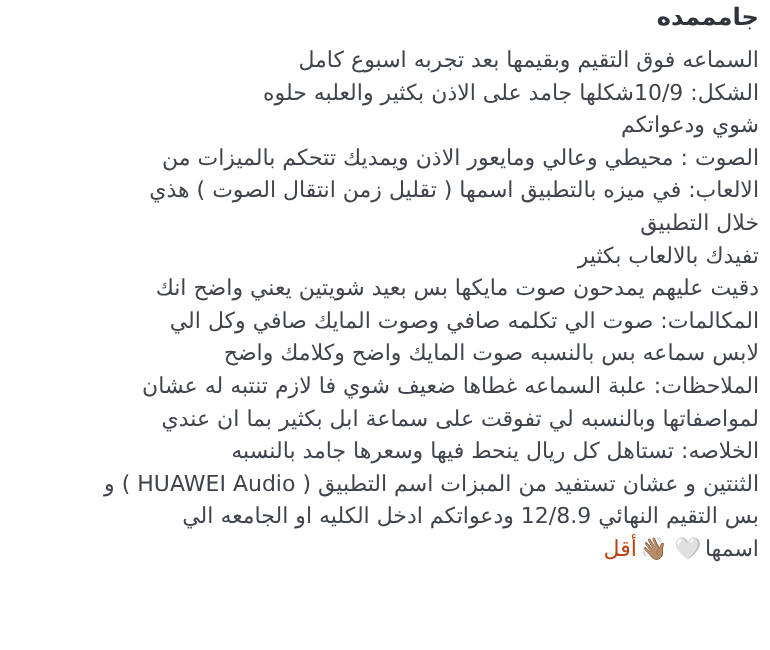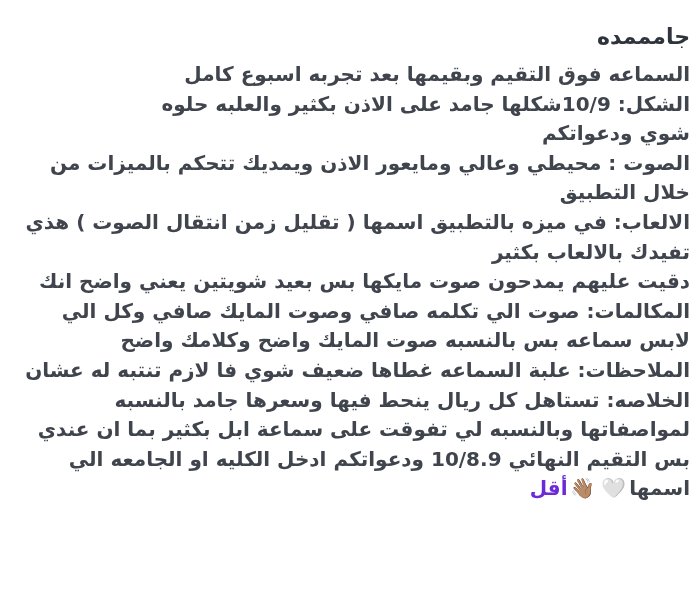--- a/index.html
+++ b/index.html
@@ -8,74 +8,75 @@
     background: #ffffff;
   }
   .screen {
     position: relative;
     width: 700px;
     height: 513px;
     background: #ffffff;
     direction: rtl;
     text-align: right;
     box-sizing: border-box;
-    padding: 20px 10px 0 10px;
+    padding: 0 10px 0 10px;
     overflow: hidden;
     font-family: "DejaVu Sans", sans-serif;
   }
   .review-title {
     margin: 0;
     font-size: 22px;
     font-weight: bold;
     color: #2f343c;
     line-height: 34px;
   }
   .review-body {
     margin-top: 6px;
     font-size: 20px;
     line-height: 29.6px;
     color: #3f444d;
-    font-weight: 700;
+    font-weight: 400;
   }
   .review-line {
     white-space: nowrap;
   }
   .last-line {
     white-space: nowrap;
   }
   .emoji {
     margin: 0 3px;
     font-size: 20px;
   }
   .show-less {
-    color: #6d28d9;
+    color: #c2410c;
     cursor: pointer;
     text-decoration: none;
     text-align: center;
   }
 </style>
 </head>
 <body>
 
 <div class="screen">
   <h2 class="review-title">جامممده</h2>
 
   <div class="review-body">
     <div class="review-line">السماعه فوق التقيم وبقيمها بعد تجربه اسبوع كامل</div>
     <div class="review-line">الشكل: 10/9شكلها جامد على الاذن بكثير والعلبه حلوه</div>
     <div class="review-line">شوي ودعواتكم</div>
     <div class="review-line">الصوت : محيطي وعالي ومايعور الاذن ويمديك تتحكم بالميزات من</div>
+    <div class="review-line">الالعاب: في ميزه بالتطبيق اسمها ( تقليل زمن انتقال الصوت ) هذي</div>
     <div class="review-line">خلال التطبيق</div>
-    <div class="review-line">الالعاب: في ميزه بالتطبيق اسمها ( تقليل زمن انتقال الصوت ) هذي</div>
     <div class="review-line">تفيدك بالالعاب بكثير</div>
     <div class="review-line">دقيت عليهم يمدحون صوت مايكها بس بعيد شويتين يعني واضح انك</div>
     <div class="review-line">المكالمات: صوت الي تكلمه صافي وصوت المايك صافي وكل الي</div>
     <div class="review-line">لابس سماعه بس بالنسبه صوت المايك واضح وكلامك واضح</div>
     <div class="review-line">الملاحظات: علبة السماعه غطاها ضعيف شوي فا لازم تنتبه له عشان</div>
+    <div class="review-line">لمواصفاتها وبالنسبه لي تفوقت على سماعة ابل بكثير بما ان عندي</div>
     <div class="review-line">الخلاصه: تستاهل كل ريال ينحط فيها وسعرها جامد بالنسبه</div>
-    <div class="review-line">لمواصفاتها وبالنسبه لي تفوقت على سماعة ابل بكثير بما ان عندي</div>
-    <div class="review-line">بس التقيم النهائي 10/8.9 ودعواتكم ادخل الكليه او الجامعه الي</div>
+    <div class="review-line">الثنتين و عشان تستفيد من المبزات اسم التطبيق ( HUAWEI Audio ) و</div>
+    <div class="review-line">بس التقيم النهائي 12/8.9 ودعواتكم ادخل الكليه او الجامعه الي</div>
 
     <div class="review-line last-line">
       <span>اسمها</span><span class="emoji">🤍</span><span class="emoji">👋🏽</span><a class="show-less">أقل</a>
     </div>
   </div>
 </div>
 
 </body></html>

